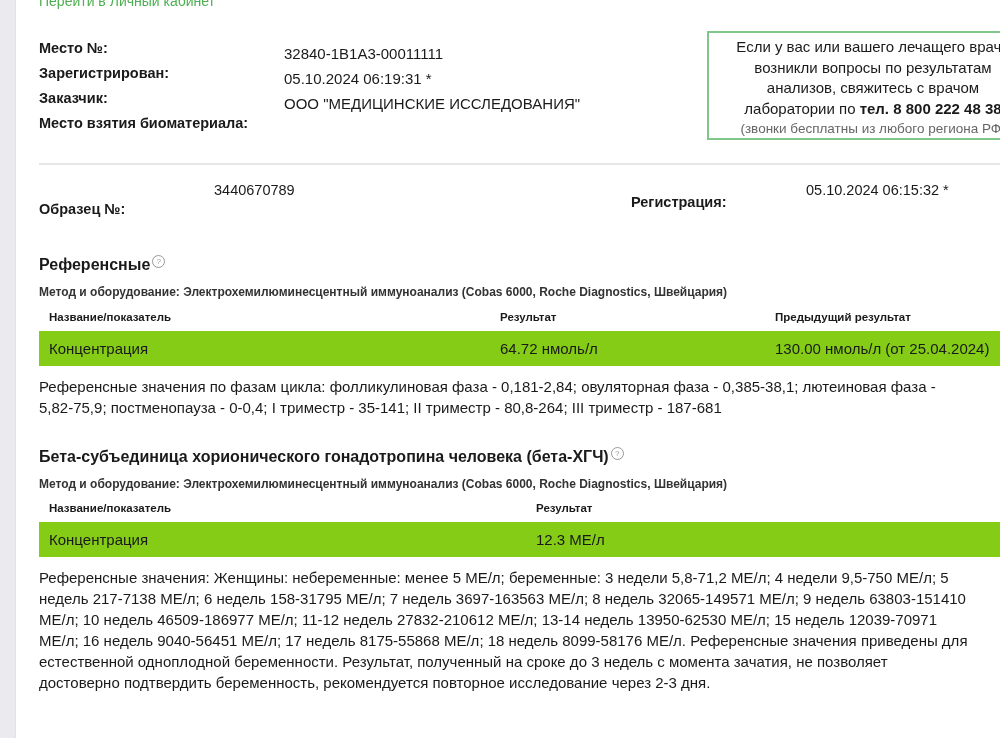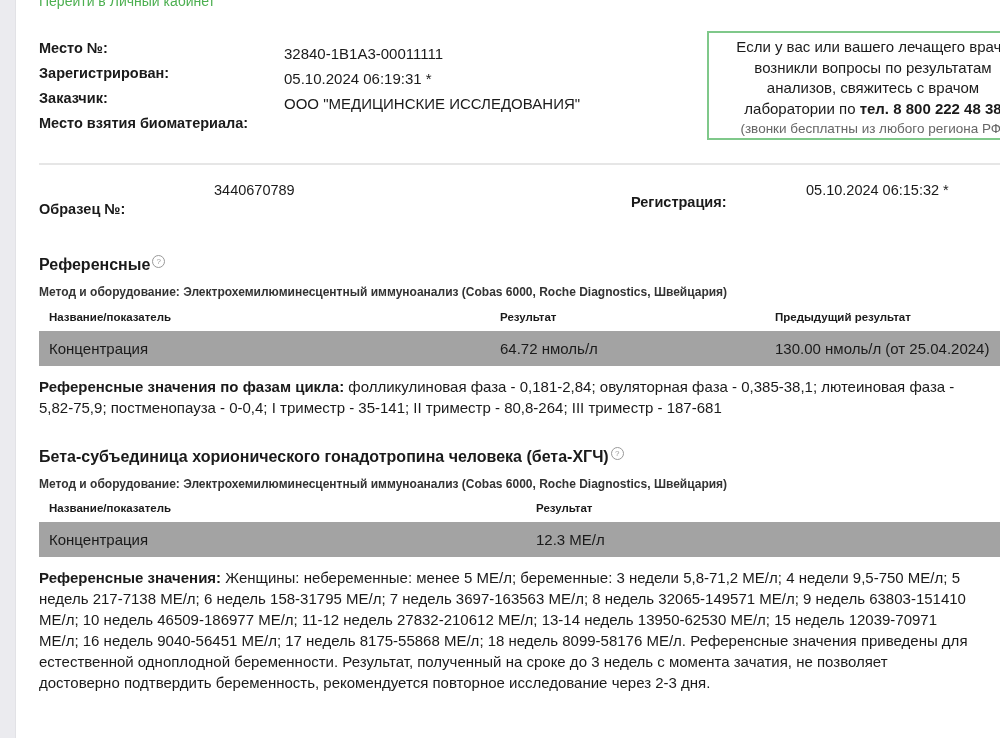--- a/index.html
+++ b/index.html
@@ -50,33 +50,33 @@
       display: inline-block; width: 11px; height: 11px; border: 1px solid #999; border-radius: 50%;
       font-size: 8px; line-height: 11px; text-align: center; color: #999; font-weight: normal;
       vertical-align: top; margin-left: 2px; margin-top: -1px;
     }
     .method {
       position: absolute; left: 0; font-size: 12px; color: #333; white-space: nowrap; font-weight: bold;
     }
     .rtable { position: absolute; left: 0; right: 0; }
     .rt-head { display: flex; height: 20px; align-items: flex-start; font-size: 11.5px; font-weight: bold; }
     .rt-row {
-      display: flex; height: 35px; align-items: center; background: #a3a3a3;
+      display: flex; height: 35px; align-items: center; background: #84cc16;
       font-size: 15px; white-space: nowrap;
     }
     .c1 { width: 461px; padding-left: 10px; box-sizing: border-box; }
     .c2 { width: 275px; }
     .c3 { }
     .c2b { width: 300px; }
     .c1b { width: 497px; padding-left: 10px; box-sizing: border-box; }
     .ref {
       position: absolute; left: 0; width: 975px; font-size: 15px; line-height: 21px;
       white-space: nowrap;
     }
-    .ref b { font-weight: bold; }
+    .ref b { font-weight: normal; }
   </style>
 </head>
 <body>
 
 <div class="left-strip"></div>
 
 <div class="page">
 
   <a class="cabinet-link">Перейти в Личный кабинет</a>
 

